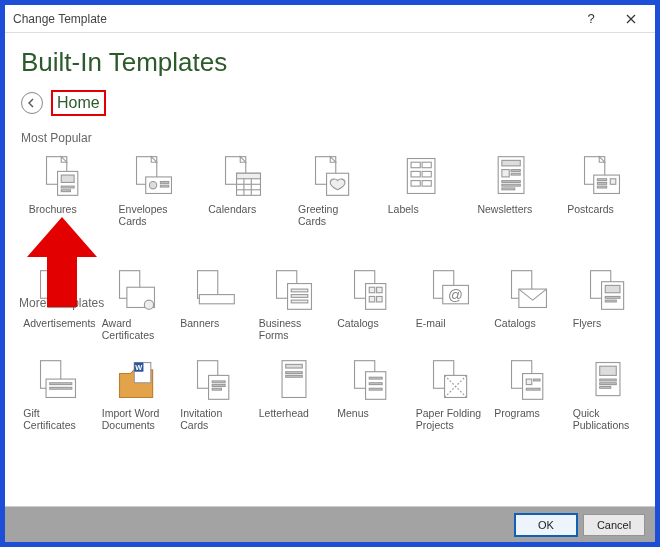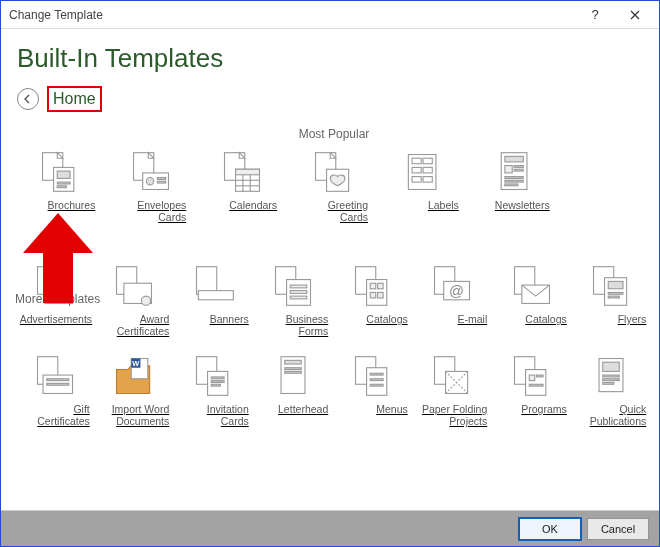--- a/index.html
+++ b/index.html
@@ -1,32 +1,32 @@
 <!DOCTYPE html>
 <html><head>
 <meta charset="utf-8">
 <style>
   * { box-sizing: border-box; }
   html, body { margin:0; padding:0; font-family: "Segoe UI", Arial, sans-serif; background:#fff; }
-  .window { width:660px; height:547px; border:1px solid #1d4ed8; background:#fff; position:relative; }
+  .window { width:660px; height:547px; border:5px solid #1d4ed8; background:#fff; position:relative; }
   .titlebar { height:28px; border-bottom:1px solid #ddd; background:#fff; display:flex; align-items:center; padding:0 4px 0 8px; }
   .titlebar-title { font-size:12px; color:#444; flex:1; }
   .titlebar-btn { width:40px; height:28px; display:flex; align-items:center; justify-content:center; font-size:13px; color:#333; }
   .titlebar-btn svg { display:block; }
   .body { height:calc(100% - 28px - 36px); padding:10px 8px 0 14px; overflow:hidden; position:relative; }
   .page-title { font-size:26px; font-weight:200; color:#2b5a2b; margin:4px 0 12px 2px; }
   .nav-row { display:flex; align-items:center; gap:8px; margin-left:2px; }
   .back-btn { width:22px; height:22px; border:1px solid #888; border-radius:50%; display:flex; align-items:center; justify-content:center; color:#555; background:#fff; font-size:13px; }
   .back-btn svg { display:block; }
   .home-link { font-size:16px; color:#2b5a2b; padding:2px 4px; border:2px solid #e30000; }
   .section { margin-top:10px; }
-  .section-label { font-size:12px; color:#666; margin:15px 0 6px 2px;text-align:center; }
+  .section-label { font-size:12px; color:#666; margin:15px 0 6px 2px; }
   .grid { display:grid; grid-template-columns:repeat(8, 1fr); column-gap:0; row-gap:12px; }
   .grid7 { grid-template-columns:repeat(7, 1fr); }
-  .tile { display:flex; flex-direction:column; align-items:center; text-align:right; cursor:pointer; padding:2px 0;text-decoration:underline; }
+  .tile { display:flex; flex-direction:column; align-items:center; text-align:left; cursor:pointer; padding:2px 0; }
   .thumb { width:46px; height:46px; margin-bottom:4px; display:flex; align-items:center; justify-content:center; }
   .thumb svg { width:100%; height:100%; }
   .tile-label { font-size:10.5px; color:#555; line-height:1.15; width:70px; }
   .footer { position:absolute; bottom:0; left:0; right:0; height:36px; background:#a3a3a3; border-top:1px solid #ccc; display:flex; align-items:center; justify-content:flex-end; padding:0 10px; gap:6px; }
   .btn { min-width:62px; height:22px; border:1px solid #949494; background:#e9e9e9; font-size:11px; color:#222; display:flex; align-items:center; justify-content:center; }
   .btn-primary { border:1px solid #1160b6; outline:1px solid #1160b6; background:#eef4fb; }
   
   .arrow-overlay { position:absolute; left:22px; top:184px; pointer-events:none; }
   .arrow-overlay svg { width:70px; height:90px; }
   .covered-label { position:absolute; left:14px; top:263px; font-size:12px; color:#666; z-index:0; }
@@ -153,20 +153,36 @@
                   <rect x="24" y="22" width="10" height="2" fill="#ccc"></rect>
                   <rect x="14" y="30" width="20" height="2" fill="#ccc"></rect>
                   <rect x="14" y="34" width="20" height="2" fill="#ccc"></rect>
                   <rect x="14" y="38" width="14" height="2" fill="#ccc"></rect>
                 </g>
               </svg>
           </div>
           <div class="tile-label">Newsletters</div>
         </div>
 
+        <div class="tile">
+          <div class="thumb">
+            <svg viewBox="0 0 50 50">
+                <g stroke="#999" fill="#fff" stroke-width="1.2">
+                  <rect x="6" y="4" width="22" height="30"></rect>
+                  <path d="M22 4 L28 10 L22 10 Z"></path>
+                  <rect x="16" y="24" width="28" height="20"></rect>
+                  <rect x="34" y="28" width="6" height="6" fill="#eee"></rect>
+                  <rect x="20" y="28" width="10" height="2" fill="#ccc"></rect>
+                  <rect x="20" y="32" width="10" height="2" fill="#ccc"></rect>
+                  <rect x="20" y="36" width="10" height="2" fill="#ccc"></rect>
+                </g>
+              </svg>
+          </div>
+          <div class="tile-label">Postcards</div>
+        </div>
       </div>
     </div>
 
     <div class="covered-label">More Templates</div>
 
     <div class="section" style="margin-top:36px">
       <div class="grid">
 
         <div class="tile">
           <div class="thumb">

